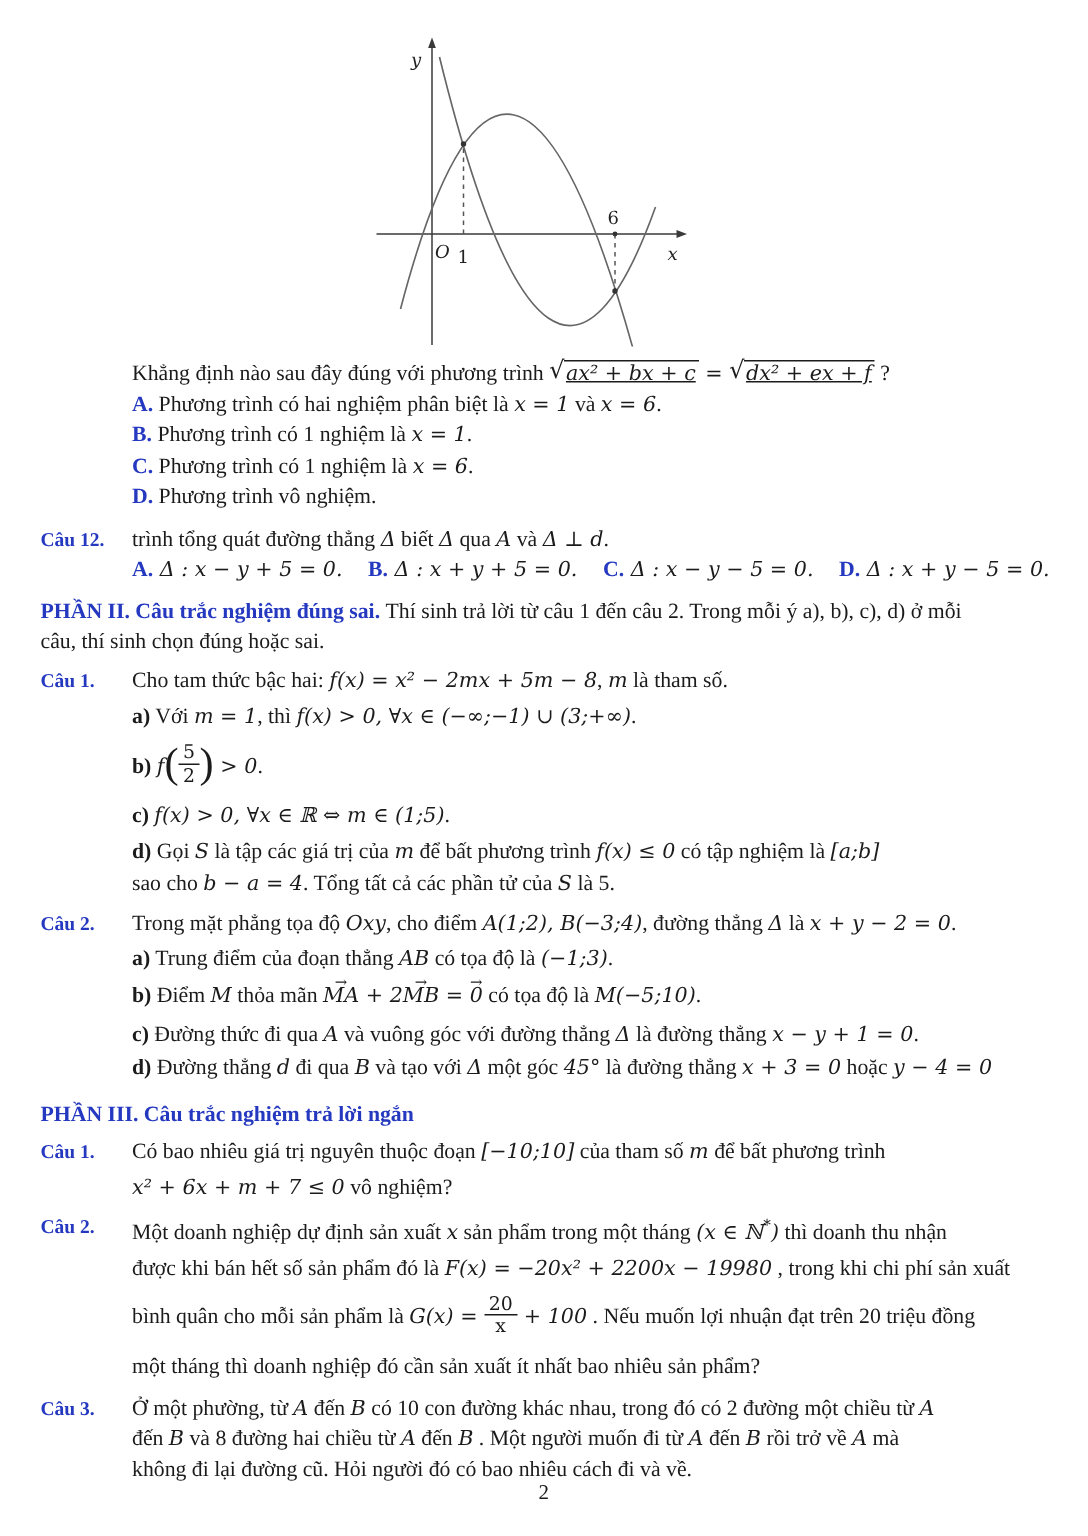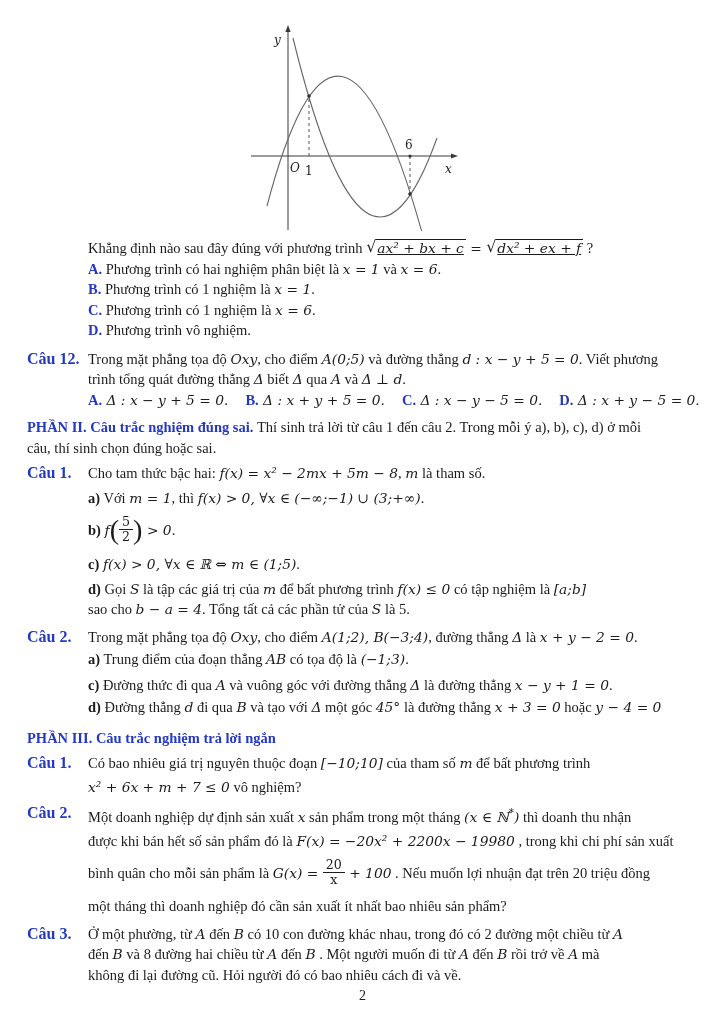--- a/index.html
+++ b/index.html
@@ -13,21 +13,21 @@
   .content{padding:0 20px 0 27px;}
   
   .figure{padding-top:16px;height:216px;}
   .figure svg{margin-left:241px;display:block;}
   .fig-label{font-family:"DejaVu Serif", serif;font-size:12px;fill:#222;}
   .fig-italic{font-style:italic;}
   
   .line{min-height:20.5px;line-height:20.5px;white-space:nowrap;}
   .line.tall{min-height:45px;line-height:45px;}
   .qrow{position:relative;margin-top:5px;}
-  .qlabel{position:absolute;left:0;top:0;color:var(--blue,#2438c0);font-weight:bold;font-size:16px;line-height:20.5px;}
+  .qlabel{position:absolute;left:0;top:0;color:var(--blue,#2438c0);font-weight:bold;font-size:13px;line-height:20.5px;}
   .qbody{margin-left:61px;}
   .header-block{margin-top:7px;}
   
   .m{font-style:italic;font-family:"DejaVu Serif", serif;font-size:13.8px;}
   .b{font-weight:bold;}
   .i{}
   .bl{color:var(--blue,#2438c0);font-weight:bold;font-style:normal;}
   .hb{color:var(--blue,#2438c0);font-weight:bold;}
   .gp{margin-left:17px;}
   .sup{vertical-align:super;font-size:0.7em;}
@@ -80,21 +80,20 @@
         <div class="line"><span class="bl">A.</span><span> Phương trình có hai nghiệm phân biệt là </span><span class="m">x = 1</span><span> và </span><span class="m">x = 6</span><span>.</span></div>
         <div class="line"><span class="bl">B.</span><span> Phương trình có 1 nghiệm là </span><span class="m">x = 1</span><span>.</span></div>
         <div class="line"><span class="bl">C.</span><span> Phương trình có 1 nghiệm là </span><span class="m">x = 6</span><span>.</span></div>
         <div class="line"><span class="bl">D.</span><span> Phương trình vô nghiệm.</span></div>
       </div>
     </div>
 
     <div class="qrow" style="margin-top:8px;">
       <span class="qlabel">Câu 12.</span>
       <div class="qbody">
-        <div class="line"><span>Trong mặt phẳng tọa độ </span><span class="m">Oxy</span><span>, cho điểm </span><span class="m">A(0;5)</span><span> và đường thẳng </span><span class="m">d : x − y + 5 = 0</span><span>. Viết phương</span></div>
         <div class="line"><span>trình tổng quát đường thẳng </span><span class="m">Δ</span><span> biết </span><span class="m">Δ</span><span> qua </span><span class="m">A</span><span> và </span><span class="m">Δ ⊥ d</span><span>.</span></div>
         <div class="line"><span class="bl">A.</span><span class="m"> Δ : x − y + 5 = 0.</span><span class="bl gp">B.</span><span class="m"> Δ : x + y + 5 = 0.</span><span class="bl gp">C.</span><span class="m"> Δ : x − y − 5 = 0.</span><span class="bl gp">D.</span><span class="m"> Δ : x + y − 5 = 0.</span></div>
       </div>
     </div>
 
     <div class="header-block">
       <div class="line"><span class="hb">PHẦN II. Câu trắc nghiệm đúng sai. </span><span class="i">Thí sinh trả lời từ câu 1 đến câu 2. Trong mỗi ý a), b), c), d) ở mỗi</span></div>
       <div class="line"><span class="i">câu, thí sinh chọn đúng hoặc sai.</span></div>
     </div>
 
@@ -108,20 +107,21 @@
         <div class="line" style="margin-top:4px;"><span class="b">d)</span><span> Gọi </span><span class="m">S</span><span> là tập các giá trị của </span><span class="m">m</span><span> để bất phương trình </span><span class="m">f(x) ≤ 0</span><span> có tập nghiệm là </span><span class="m">[a;b]</span></div>
         <div class="line" style="margin-top:0;"><span>sao cho </span><span class="m">b − a = 4</span><span>. Tổng tất cả các phần tử của </span><span class="m">S</span><span> là 5.</span></div>
       </div>
     </div>
 
     <div class="qrow" style="margin-top:7px;">
       <span class="qlabel">Câu 2.</span>
       <div class="qbody">
         <div class="line"><span>Trong mặt phẳng tọa độ </span><span class="m">Oxy</span><span>, cho điểm </span><span class="m">A(1;2), B(−3;4)</span><span>, đường thẳng </span><span class="m">Δ</span><span> là </span><span class="m">x + y − 2 = 0</span><span>.</span></div>
         <div class="line" style="margin-top:2px;"><span class="b">a)</span><span> Trung điểm của đoạn thẳng </span><span class="m">AB</span><span> có tọa độ là </span><span class="m">(−1;3)</span><span>.</span></div>
+        <div class="line" style="margin-top:5px;"><span class="b">b)</span><span> Điểm </span><span class="m">M</span><span> thỏa mãn </span><span class="m vec">MA</span><span class="m"> + 2</span><span class="m vec">MB</span><span class="m"> = </span><span class="m vec">0</span><span> có tọa độ là </span><span class="m">M(−5;10)</span><span>.</span></div>
         <div class="line" style="margin-top:5px;"><span class="b">c)</span><span> Đường thức đi qua </span><span class="m">A</span><span> và vuông góc với đường thẳng </span><span class="m">Δ</span><span> là đường thẳng </span><span class="m">x − y + 1 = 0</span><span>.</span></div>
         <div class="line" style="margin-top:2px;"><span class="b">d)</span><span> Đường thẳng </span><span class="m">d</span><span> đi qua </span><span class="m">B</span><span> và tạo với </span><span class="m">Δ</span><span> một góc </span><span class="m">45°</span><span> là đường thẳng </span><span class="m">x + 3 = 0</span><span> hoặc </span><span class="m">y − 4 = 0</span></div>
       </div>
     </div>
 
     <div class="header-block" style="margin-top:10px;">
       <div class="line"><span class="hb">PHẦN III. Câu trắc nghiệm trả lời ngắn</span></div>
     </div>
 
     <div class="qrow">

